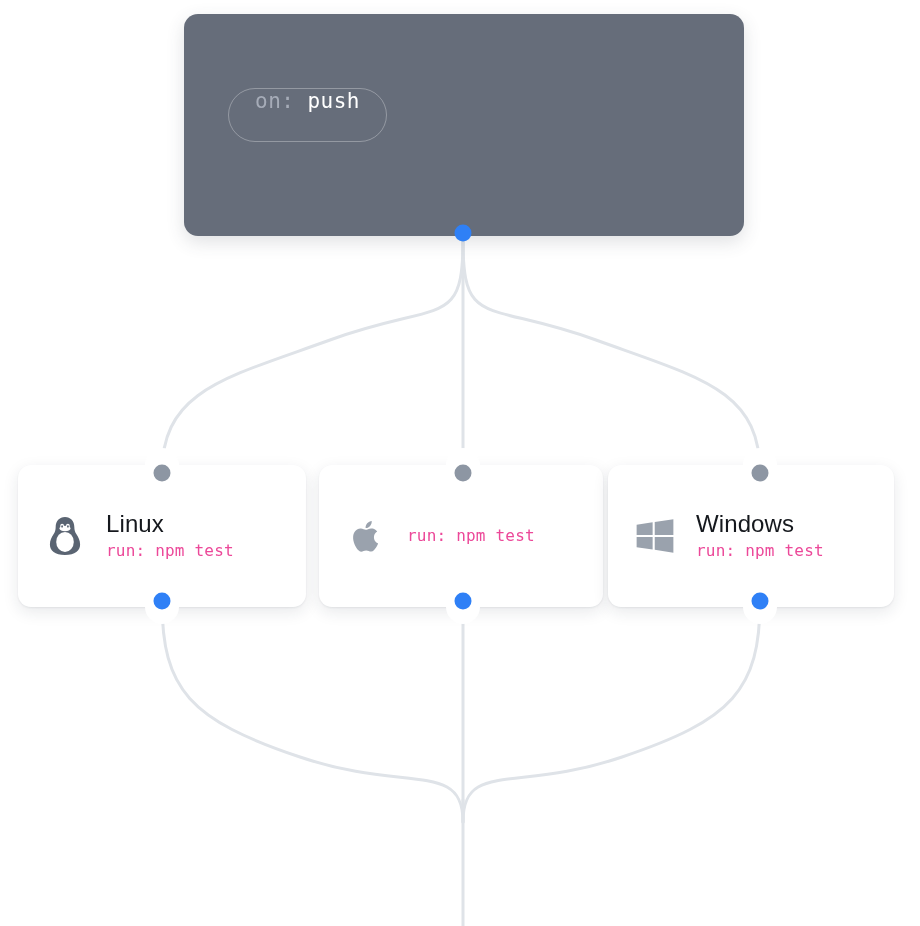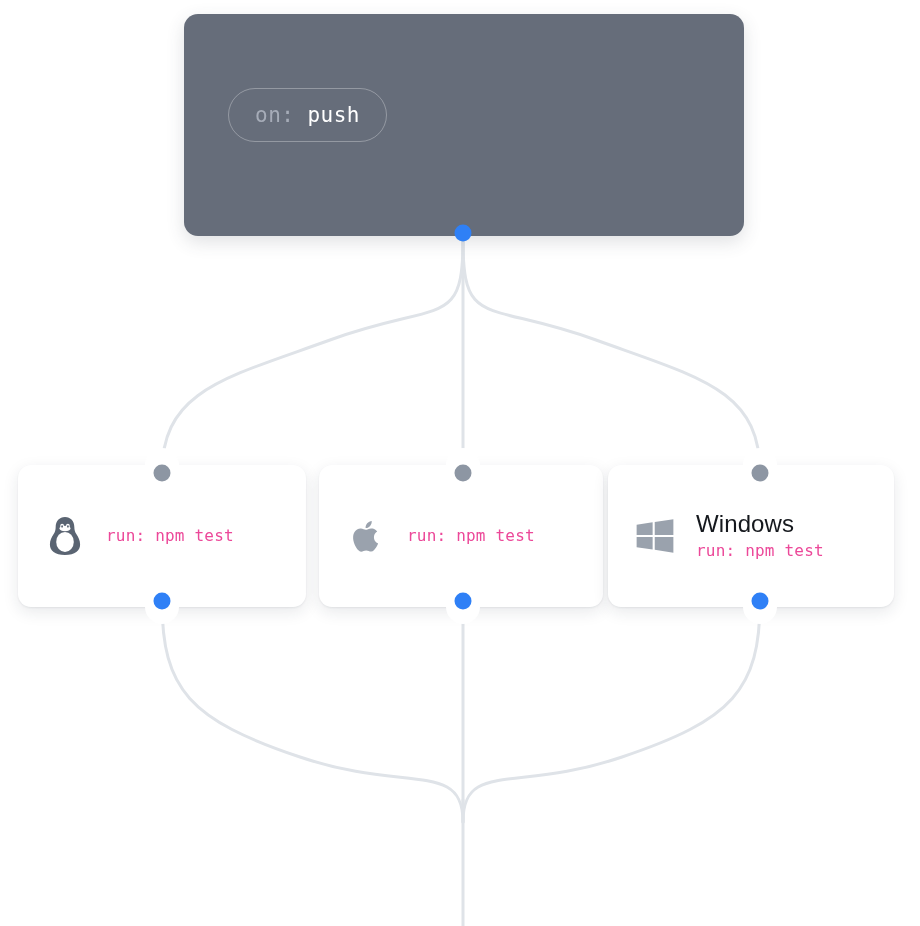--- a/index.html
+++ b/index.html
@@ -54,21 +54,21 @@
     color: #ffffff;
     font-size: 27px;
     font-weight: 400;
     letter-spacing: 0.1px;
     line-height: 1.2;
     white-space: nowrap;
   }
   #trigger-pill {
     margin-top: 18px;
     display: inline-flex;
-    align-items: center;
+    align-items: flex-start;
     gap: 13px;
     height: 54px;
     padding: 0 26px;
     border: 1.5px solid rgba(255, 255, 255, 0.30);
     border-radius: 27px;
     box-sizing: border-box;
   }
   .pill-key {
     font-family: "DejaVu Sans Mono", monospace;
     font-size: 21px;
@@ -177,20 +177,21 @@
         <path fill="#5a6472" d="M32 3c-8.6 0-14.2 6.6-14.2 15.2 0 4.6-1.1 7.6-3.3 11.2C11.6 34.2 9 38.7 9 45.1 9 54.6 16.6 61 32 61s23-6.4 23-15.9c0-6.4-2.6-10.9-5.5-15.7-2.2-3.6-3.3-6.6-3.3-11.2C46.2 9.6 40.6 3 32 3z"></path>
         <ellipse cx="32" cy="41" rx="13.4" ry="15.2" fill="#ffffff"></ellipse>
         <ellipse cx="32" cy="20.6" rx="8.4" ry="4.1" fill="#ffffff"></ellipse>
         <ellipse cx="27.6" cy="16.8" rx="2.9" ry="3.6" fill="#ffffff"></ellipse>
         <ellipse cx="36.4" cy="16.8" rx="2.9" ry="3.6" fill="#ffffff"></ellipse>
         <ellipse cx="27.6" cy="17.4" rx="1.35" ry="1.8" fill="#5a6472"></ellipse>
         <ellipse cx="36.4" cy="17.4" rx="1.35" ry="1.8" fill="#5a6472"></ellipse>
       </svg>
     </div>
     <div class="node-text">
+      <div class="node-title">Linux</div>
       <div class="node-cmd">run: npm test</div>
     </div>
   </div>
   <div class="port-notch" style="left:162px; top:465px;"></div>
   <div class="port-dot target" style="left:162px; top:473px;"></div>
   <div class="port-notch" style="left:162px; top:607px;"></div>
   <div class="port-dot source" style="left:162px; top:601px;"></div>
 
   <div class="job-node" id="node-macos">
     <div class="node-icon">

